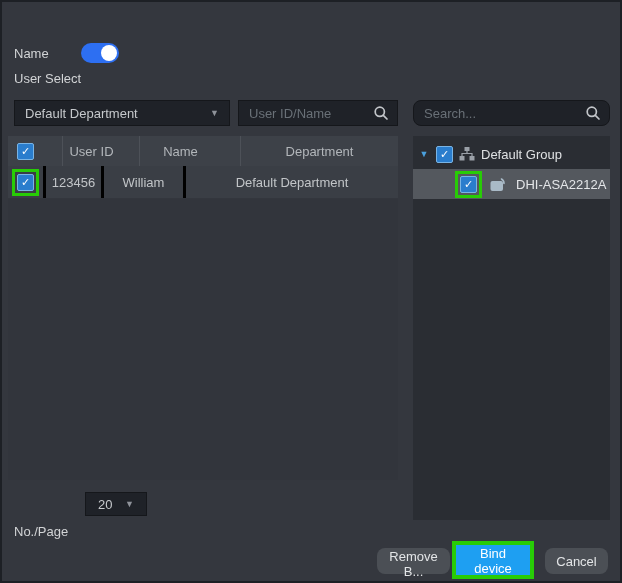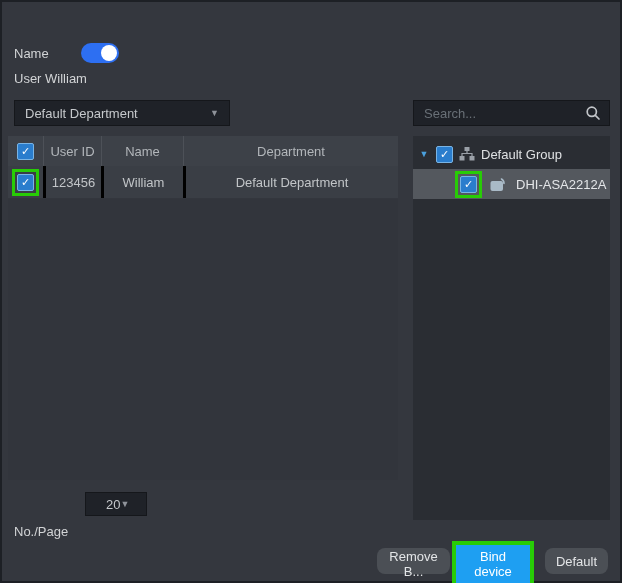--- a/index.html
+++ b/index.html
@@ -22,67 +22,74 @@
   .right-label{position:absolute;left:413px;top:70px;line-height:18px;}
   
   .ctrl{background:#1f2228;border:1px solid #15171b;box-sizing:border-box;color:#c6c9cc;}
   .dept-select{position:absolute;left:14px;top:100px;width:216px;height:26px;display:flex;align-items:center;justify-content:space-between;padding:0 10px;cursor:pointer;}
   .caret{font-size:9px;color:#8f939a;}
   .searchbox{position:absolute;top:100px;height:26px;display:flex;align-items:center;}
   .searchbox input{flex:1;min-width:0;background:transparent;border:none;outline:none;color:#c6c9cc;font:13px "Liberation Sans",sans-serif;padding:0 4px 0 10px;}
   .searchbox input::placeholder{color:#697077;}
   .searchbox svg{flex:0 0 auto;margin-right:8px;}
   .user-search{left:238px;width:160px;}
-  .device-search{left:413px;width:197px;}
+  .device-search{left:413px;width:197px;border-radius:8px;}
   
   .table{position:absolute;left:8px;top:136px;width:390px;height:344px;background:#32353c;}
   .thead{display:flex;height:30px;background:#3d4148;color:#b2b6ba;}
   .trow{display:flex;height:32px;background:#3a3e45;color:#c2c5c8;border-bottom:1px solid #33363d;}
   .cell{display:flex;align-items:center;justify-content:center;box-sizing:border-box;}
-  .thead .cell + .cell{border-left:1px solid #4d5158;}
+  .thead .cell + .cell{border-left:1px solid #4d5158;margin-left:19px;}
   .trow .cell + .cell{border-left:3px solid #000000;}
   .c-check{width:35px;}.c-id{width:58px;}.c-name{width:82px;text-align:center;}.c-dept{flex:1;}
   
   .checkbox{width:15px;height:15px;background:#2a7dcd;border:1px solid #7ab4e4;border-radius:2px;display:inline-flex;align-items:center;justify-content:center;cursor:pointer;}
   .checkbox .check{color:#fff;font-size:11px;line-height:1;}
   
   .green-box{display:inline-flex;align-items:center;justify-content:center;border:3px solid #28cc06;padding:2px;}
   
   .pager-label{position:absolute;left:14px;top:523px;line-height:18px;}
-  .mini-select{position:absolute;left:85px;top:492px;width:62px;height:24px;display:flex;align-items:center;justify-content:space-between;padding:0 20px;cursor:pointer;}
+  .mini-select{position:absolute;left:85px;top:492px;width:62px;height:24px;display:flex;align-items:center;justify-content:space-between;padding:0 12px;cursor:pointer;}
   
   .tree-panel{position:absolute;left:413px;top:136px;width:197px;height:384px;background:#2a2d33;}
   .group-row{display:flex;align-items:center;height:26px;margin-top:5px;padding-left:5px;gap:6px;color:#dfe1e3;cursor:pointer;}
   .expander{color:#4aa0dd;font-size:9px;width:12px;text-align:center;}
   .device-row{display:flex;align-items:center;height:30px;margin-top:2px;background:#54585e;padding-left:42px;gap:8px;color:#e4e6e8;cursor:pointer;}
   
   .btn{position:absolute;height:26px;border:none;border-radius:8px;font:13px "Liberation Sans",sans-serif;cursor:pointer;}
   .btn-remove{left:377px;top:548px;width:73px;background:#4b4f55;color:#e3e5e7;}
   .btn-cancel{left:545px;top:548px;width:63px;background:#4b4f55;color:#e3e5e7;}
   .bind-box{position:absolute;left:452px;top:541px;border:4px solid #28cc06;}
-  .btn-bind{position:static;display:block;width:74px;height:38px;background:#1e9ff2;color:#fff;border:none;font:13px "Liberation Sans",sans-serif;cursor:pointer;}
+  .btn-bind{position:static;display:block;width:74px;height:30px;background:#1e9ff2;color:#fff;border:none;font:13px "Liberation Sans",sans-serif;cursor:pointer;}
 </style>
 </head>
 <body>
 
 <div class="dialog">
 
 
   <span class="edit-label">Name</span>
   <span class="toggle">
       <span class="knob"></span>
     </span>
 
-  <div class="user-select-label">User William</div>
+  <div class="user-select-label">User Select</div>
 
   <div class="dept-select ctrl">
     <span>Default Department</span>
     <span class="caret">▼</span>
   </div>
 
+  <div class="searchbox user-search ctrl">
+    <input placeholder="User ID/Name" style="">
+    <svg width="16" height="16" viewBox="0 0 16 16">
+      <circle cx="6.8" cy="6.8" r="4.6" fill="none" stroke="#c2c5c9" stroke-width="1.7"></circle>
+      <line x1="10.3" y1="10.3" x2="14" y2="14" stroke="#c2c5c9" stroke-width="1.7" stroke-linecap="round"></line>
+    </svg>
+  </div>
 
   <div class="searchbox device-search ctrl">
     <input placeholder="Search..." style="">
     <svg width="16" height="16" viewBox="0 0 16 16">
       <circle cx="6.8" cy="6.8" r="4.6" fill="none" stroke="#c2c5c9" stroke-width="1.7"></circle>
       <line x1="10.3" y1="10.3" x2="14" y2="14" stroke="#c2c5c9" stroke-width="1.7" stroke-linecap="round"></line>
     </svg>
   </div>
 
   <div class="table">
@@ -142,15 +149,15 @@
         <path d="M17 5.5 A8 8 0 0 0 12.5 0" fill="none" stroke="#a9bac7" stroke-width="0"></path>
       </svg>
       <span>DHI-ASA2212A</span>
     </div>
   </div>
 
   <button class="btn btn-remove">Remove B...</button>
   <span class="bind-box">
     <button class="btn-bind">Bind device</button>
   </span>
-  <button class="btn btn-cancel">Default</button>
+  <button class="btn btn-cancel">Cancel</button>
 
 </div>
 
 </body></html>

